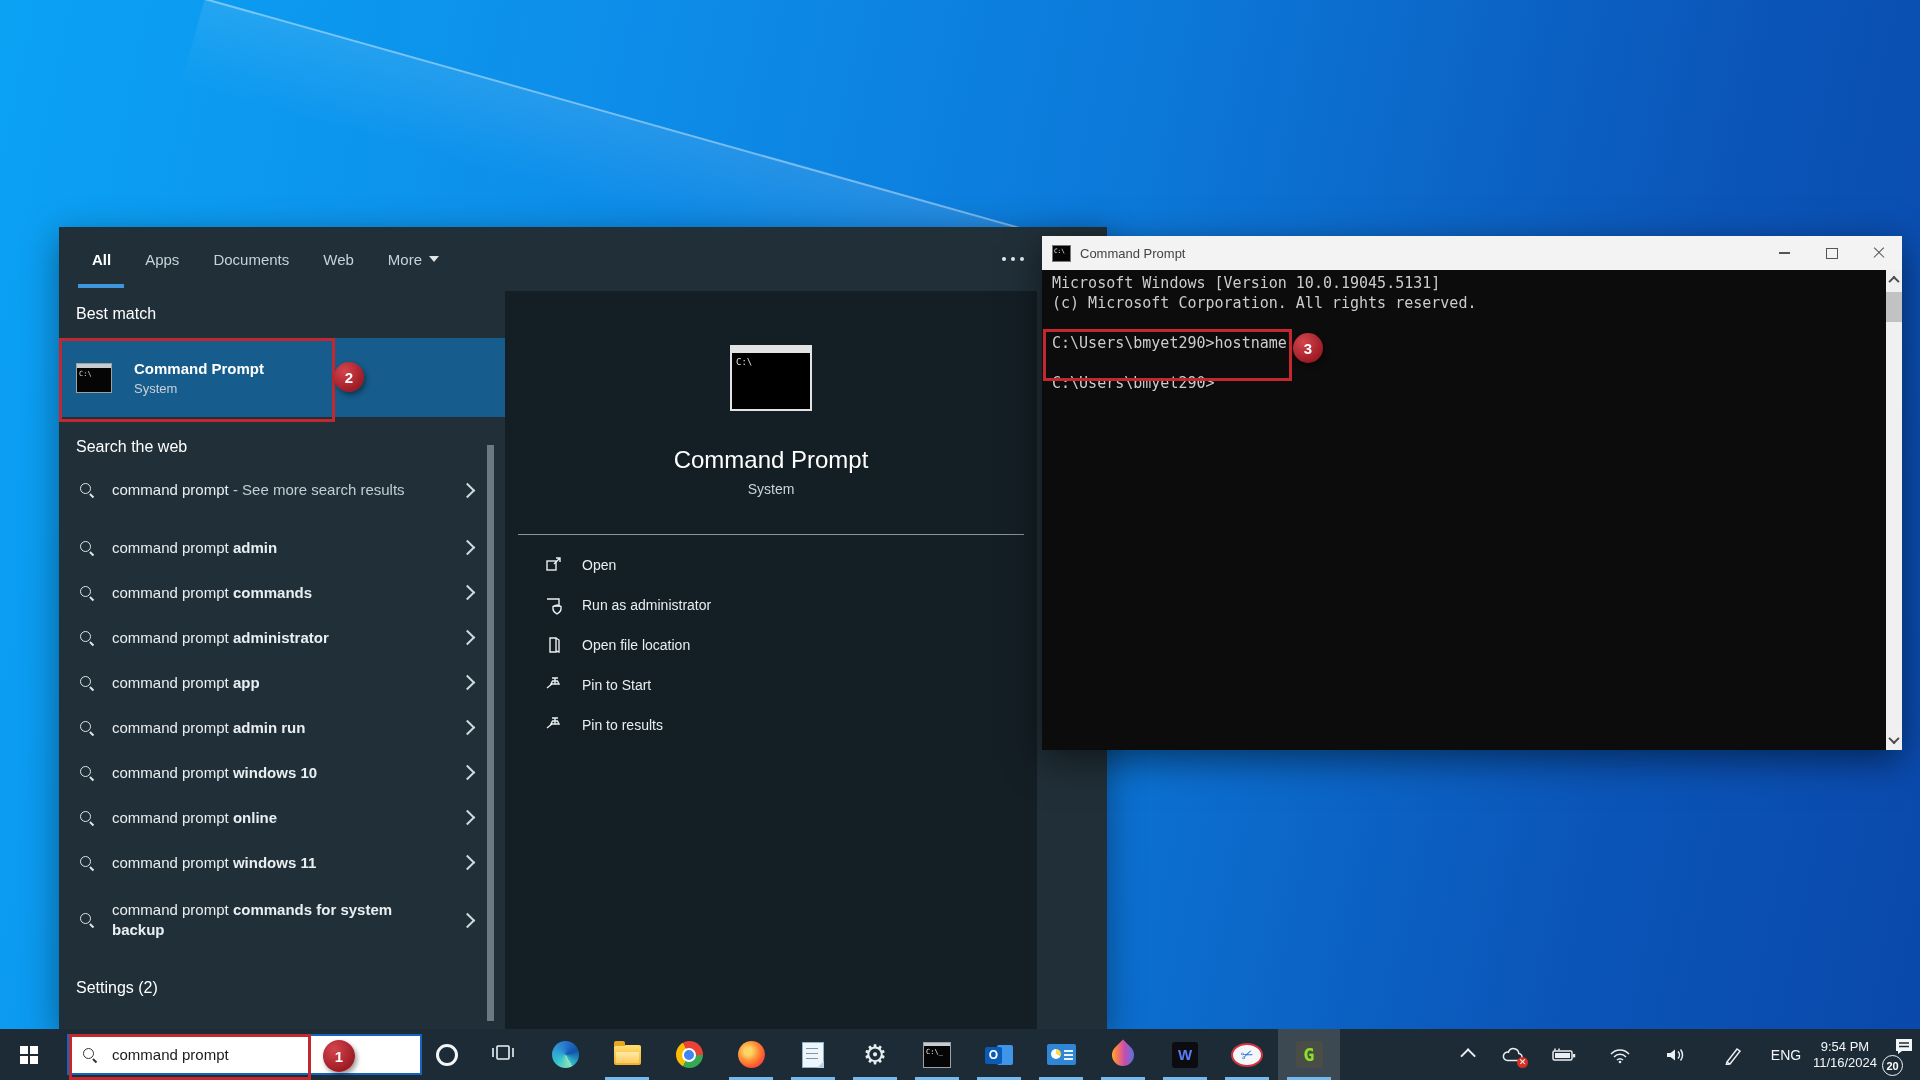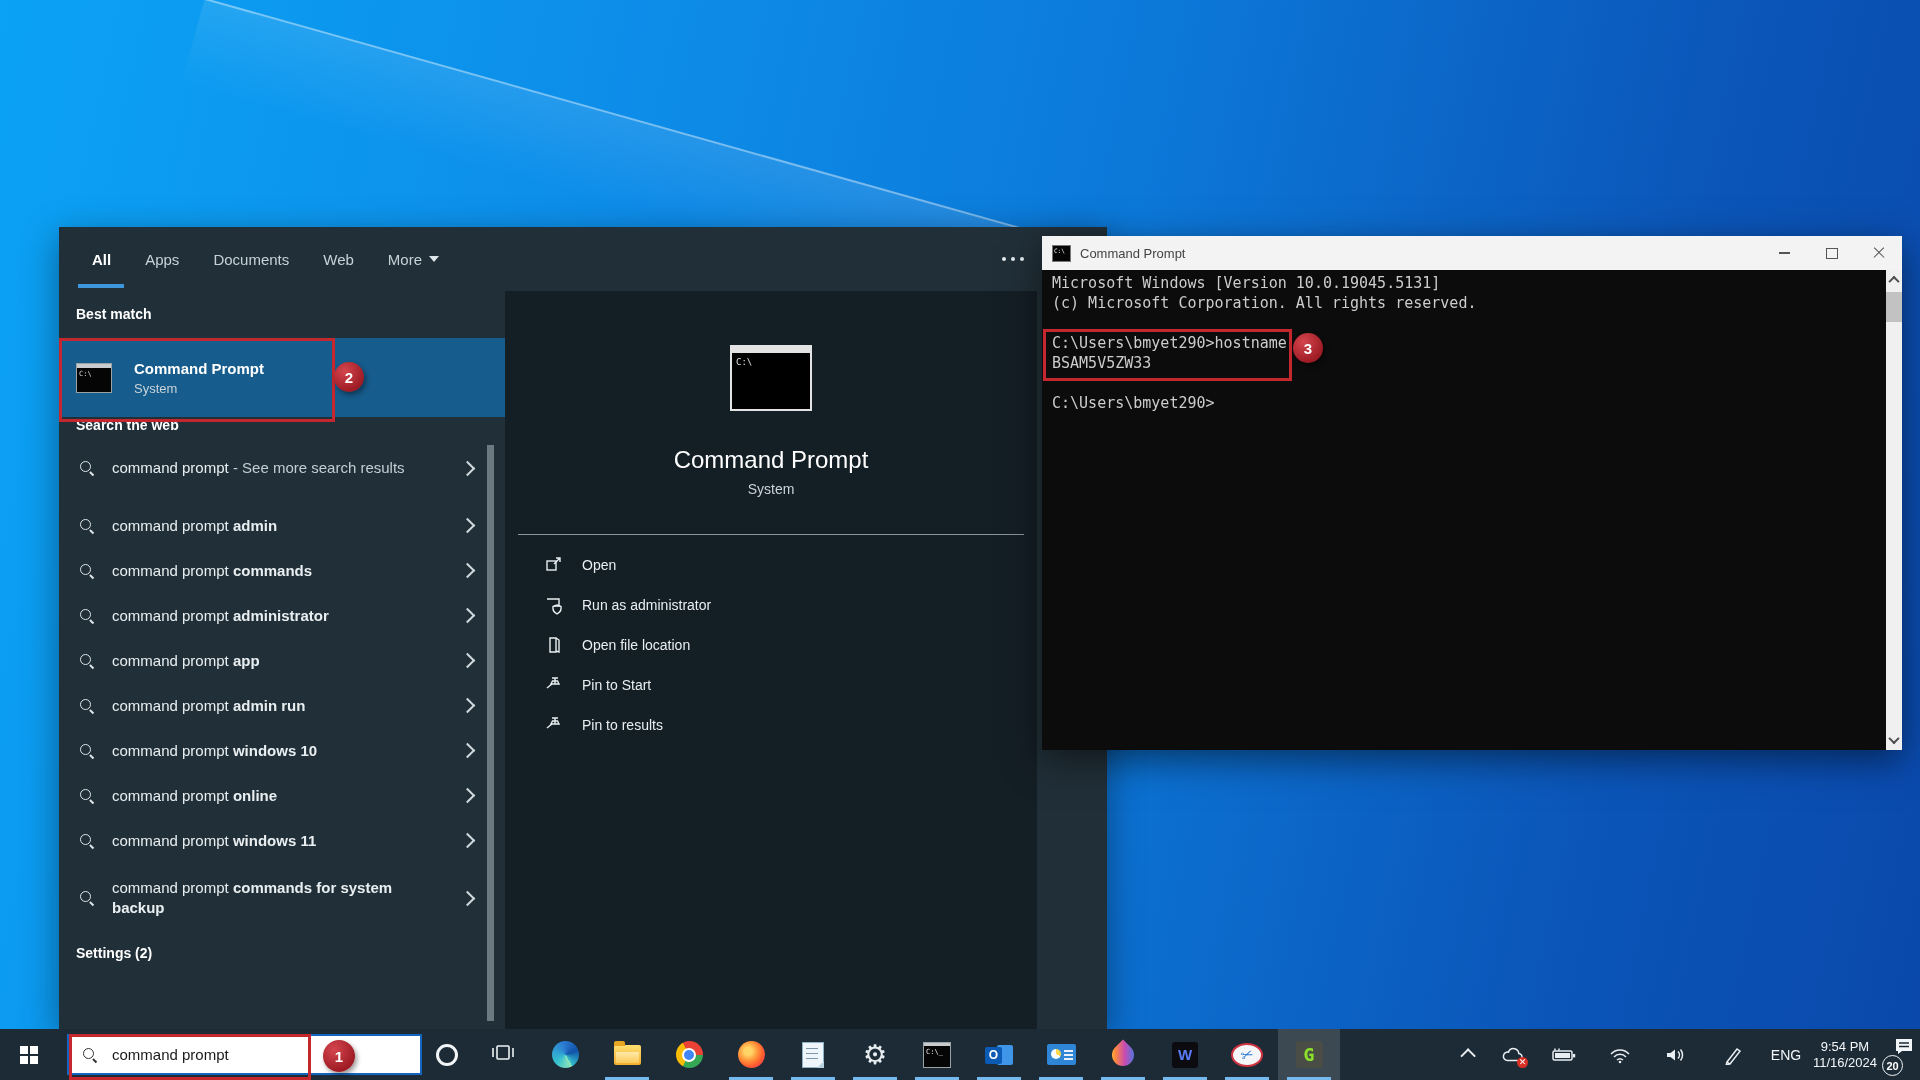--- a/index.html
+++ b/index.html
@@ -25,40 +25,40 @@
   .tab-actions{position:absolute;right:18px;top:0;height:64px;display:flex;align-items:center;gap:22px;}
   .dots{display:flex;gap:5px;width:40px;justify-content:center;}
   .dots i{width:4px;height:4px;border-radius:50%;background:#e4ebef;}
   .x-icon{position:relative;width:34px;height:34px;}
   .x-icon::before,.x-icon::after{content:"";position:absolute;left:8px;top:16px;width:18px;height:2px;background:#e4ebef;}
   .x-icon::before{transform:rotate(45deg);}
   .x-icon::after{transform:rotate(-45deg);}
 
   .panel-body{flex:1;display:flex;min-height:0;}
   .left-col{width:446px;position:relative;}
-  .section-label{color:#fff;font-size:14px;font-weight:bold;margin-left:17px;line-height:16px;}
+  .section-label{color:#fff;font-size:16px;font-weight:normal;margin-left:17px;line-height:16px;}
   .lbl-best{margin-top:15px;}
   .best-item{height:79px;margin-top:16px;background:#165c8c;display:flex;align-items:center;padding-left:17px;box-sizing:border-box;}
   .cmdico32{width:34px;height:28px;background:#050505;border:1px solid #9aa2a6;position:relative;flex:none;}
   .cmdico32::before{content:"";position:absolute;left:0;top:0;right:0;height:4px;background:#c9ccce;}
   .cmdico32::after{content:"C:\5C ";position:absolute;left:2px;top:6px;color:#d8d8d8;font-size:7px;font-family:"DejaVu Sans Mono",monospace;}
   .best-txt{margin-left:22px;}
   .best-title{color:#fff;font-size:15px;font-weight:bold;}
   .best-sub{color:#c9d3d8;font-size:13px;margin-top:4px;}
-  .lbl-web{}
+  .lbl-web{margin-top:22px;}
   .sugg-row{display:flex;align-items:center;min-height:45px;padding:0 32px 0 20px;color:#e9eff1;font-size:15px;box-sizing:border-box;}
   .sugg-row.two{min-height:70px;}
   .sugg-text{flex:1;max-width:300px;line-height:20px;margin-left:17px;}
   .sugg-text b{font-weight:bold;}
   .sugg-text .dim{color:#c3ced3;}
   .mag{width:16px;height:16px;position:relative;flex:none;color:#dfe6e9;}
   .mag::before{content:"";position:absolute;left:1px;top:1px;width:9px;height:9px;border:1.7px solid currentColor;border-radius:50%;}
   .mag::after{content:"";position:absolute;left:11px;top:11px;width:5px;height:1.8px;background:currentColor;transform:rotate(45deg);transform-origin:0 50%;}
   .chev{width:9px;height:9px;border-top:2px solid #cfd8dc;border-right:2px solid #cfd8dc;transform:rotate(45deg);margin-left:auto;flex:none;}
-  .lbl-settings{margin-top:12px;}
+  .lbl-settings{margin-top:25px;}
   .left-scrollbar{position:absolute;right:11px;top:154px;bottom:8px;width:7px;background:rgba(170,182,190,.55);}
 
   .right-col{width:532px;background:#141e25;display:flex;flex-direction:column;align-items:center;}
   .detail-icon{width:78px;height:62px;margin-top:54px;background:#000;border:2px solid #e3e3e3;position:relative;}
   .detail-icon::before{content:"";position:absolute;left:0;top:0;right:0;height:6px;background:#e3e3e3;}
   .detail-icon::after{content:"C:\5C ";position:absolute;left:4px;top:10px;color:#e0e0e0;font-size:9px;font-family:"DejaVu Sans Mono",monospace;}
   .detail-title{color:#fff;font-size:24px;margin-top:36px;line-height:26px;}
   .detail-sub{color:#c9d3d8;font-size:14px;margin-top:8px;}
   .detail-divider{width:506px;height:1px;background:#8a9399;margin-top:37px;}
   .actions{margin-top:10px;width:100%;}
@@ -339,21 +339,20 @@
         <div class="tb-btn">
             <span class="ic-close"></span>
           </div>
       </div>
     </div>
     <div class="cmd-body">
       <div class="t-line">Microsoft Windows [Version 10.0.19045.5131]</div>
       <div class="t-line">(c) Microsoft Corporation. All rights reserved.</div>
       <div class="t-line"></div>
       <div class="t-line">C:\Users\bmyet290&gt;hostname</div>
-      <div class="t-line">BSAM5V5ZW33</div>
       <div class="t-line"></div>
       <div class="t-line">C:\Users\bmyet290&gt;</div>
     </div>
     <div class="cmd-scroll">
       <div class="scroll-btn up">
           <span class="sb-chev"></span>
         </div>
       <div class="scroll-thumb"></div>
       <div class="scroll-btn down">
           <span class="sb-chev"></span>

